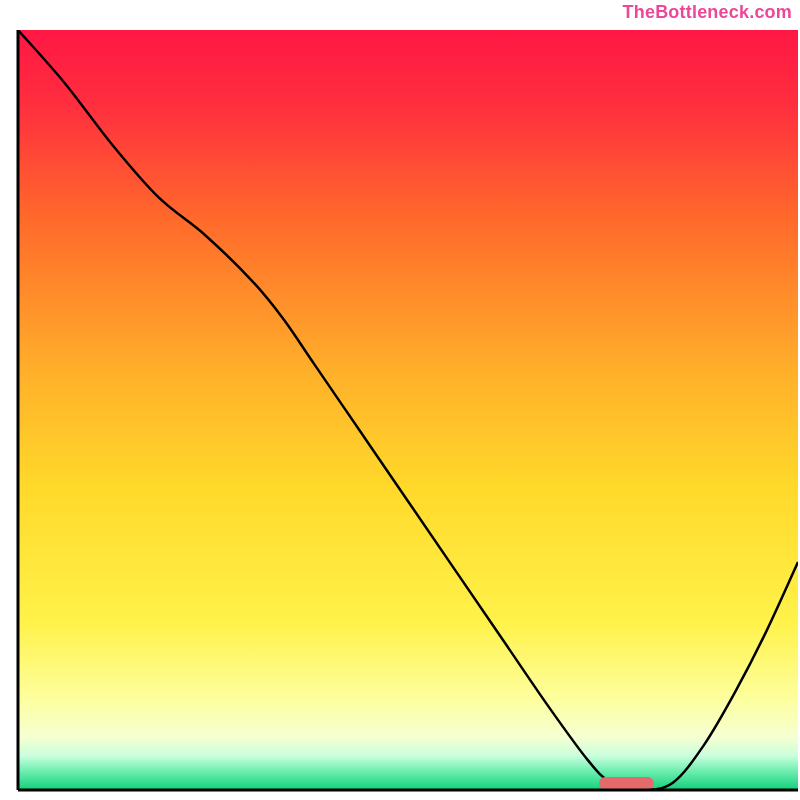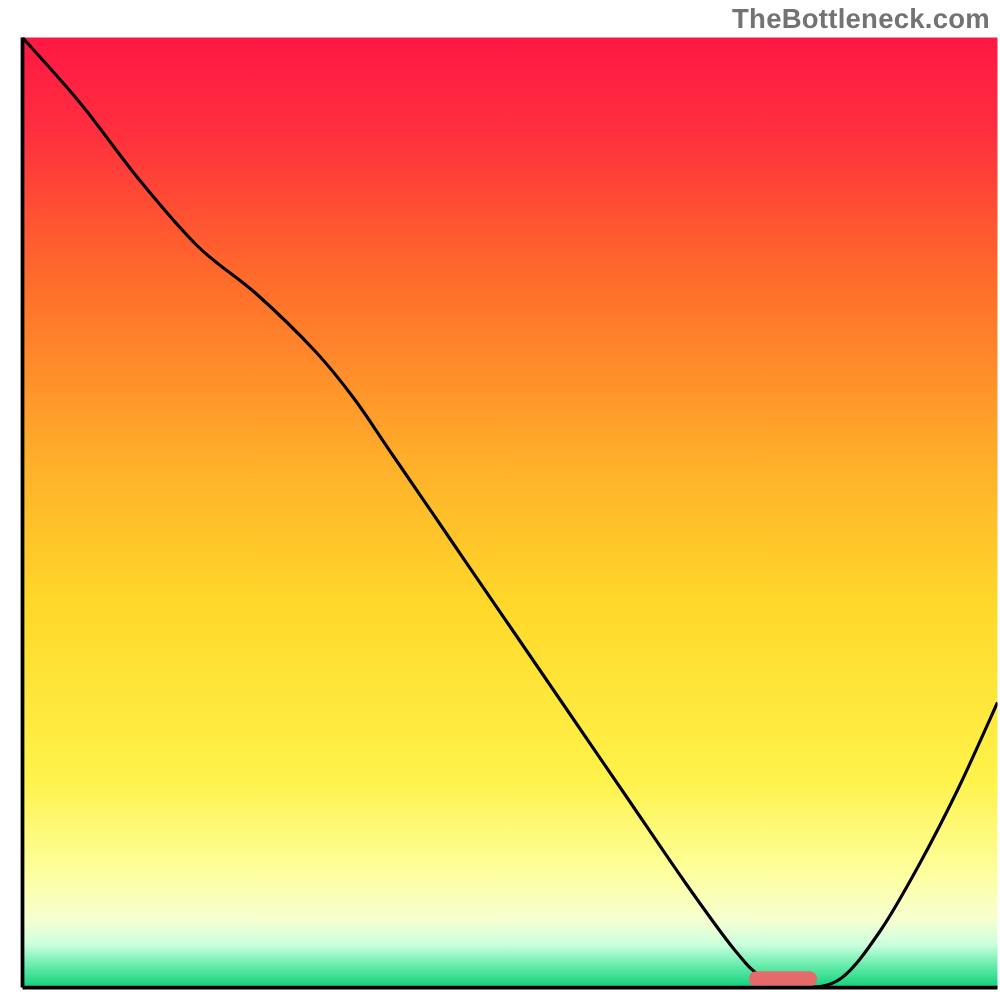--- a/index.html
+++ b/index.html
@@ -13,23 +13,23 @@
   }
   .container {
     position: relative;
     width: 800px;
     height: 800px;
   }
   .watermark {
     position: absolute;
     top: 2px;
     right: 8px;
-    font-size: 22px;
+    font-size: 18px;
     font-weight: 600;
-    color: #737373;
+    color: #ec4899;
     letter-spacing: 0.2px;
     z-index: 5;
   }
   svg.plot {
     position: absolute;
     top: 0;
     left: 0;
     width: 800px;
     height: 800px;
   }

